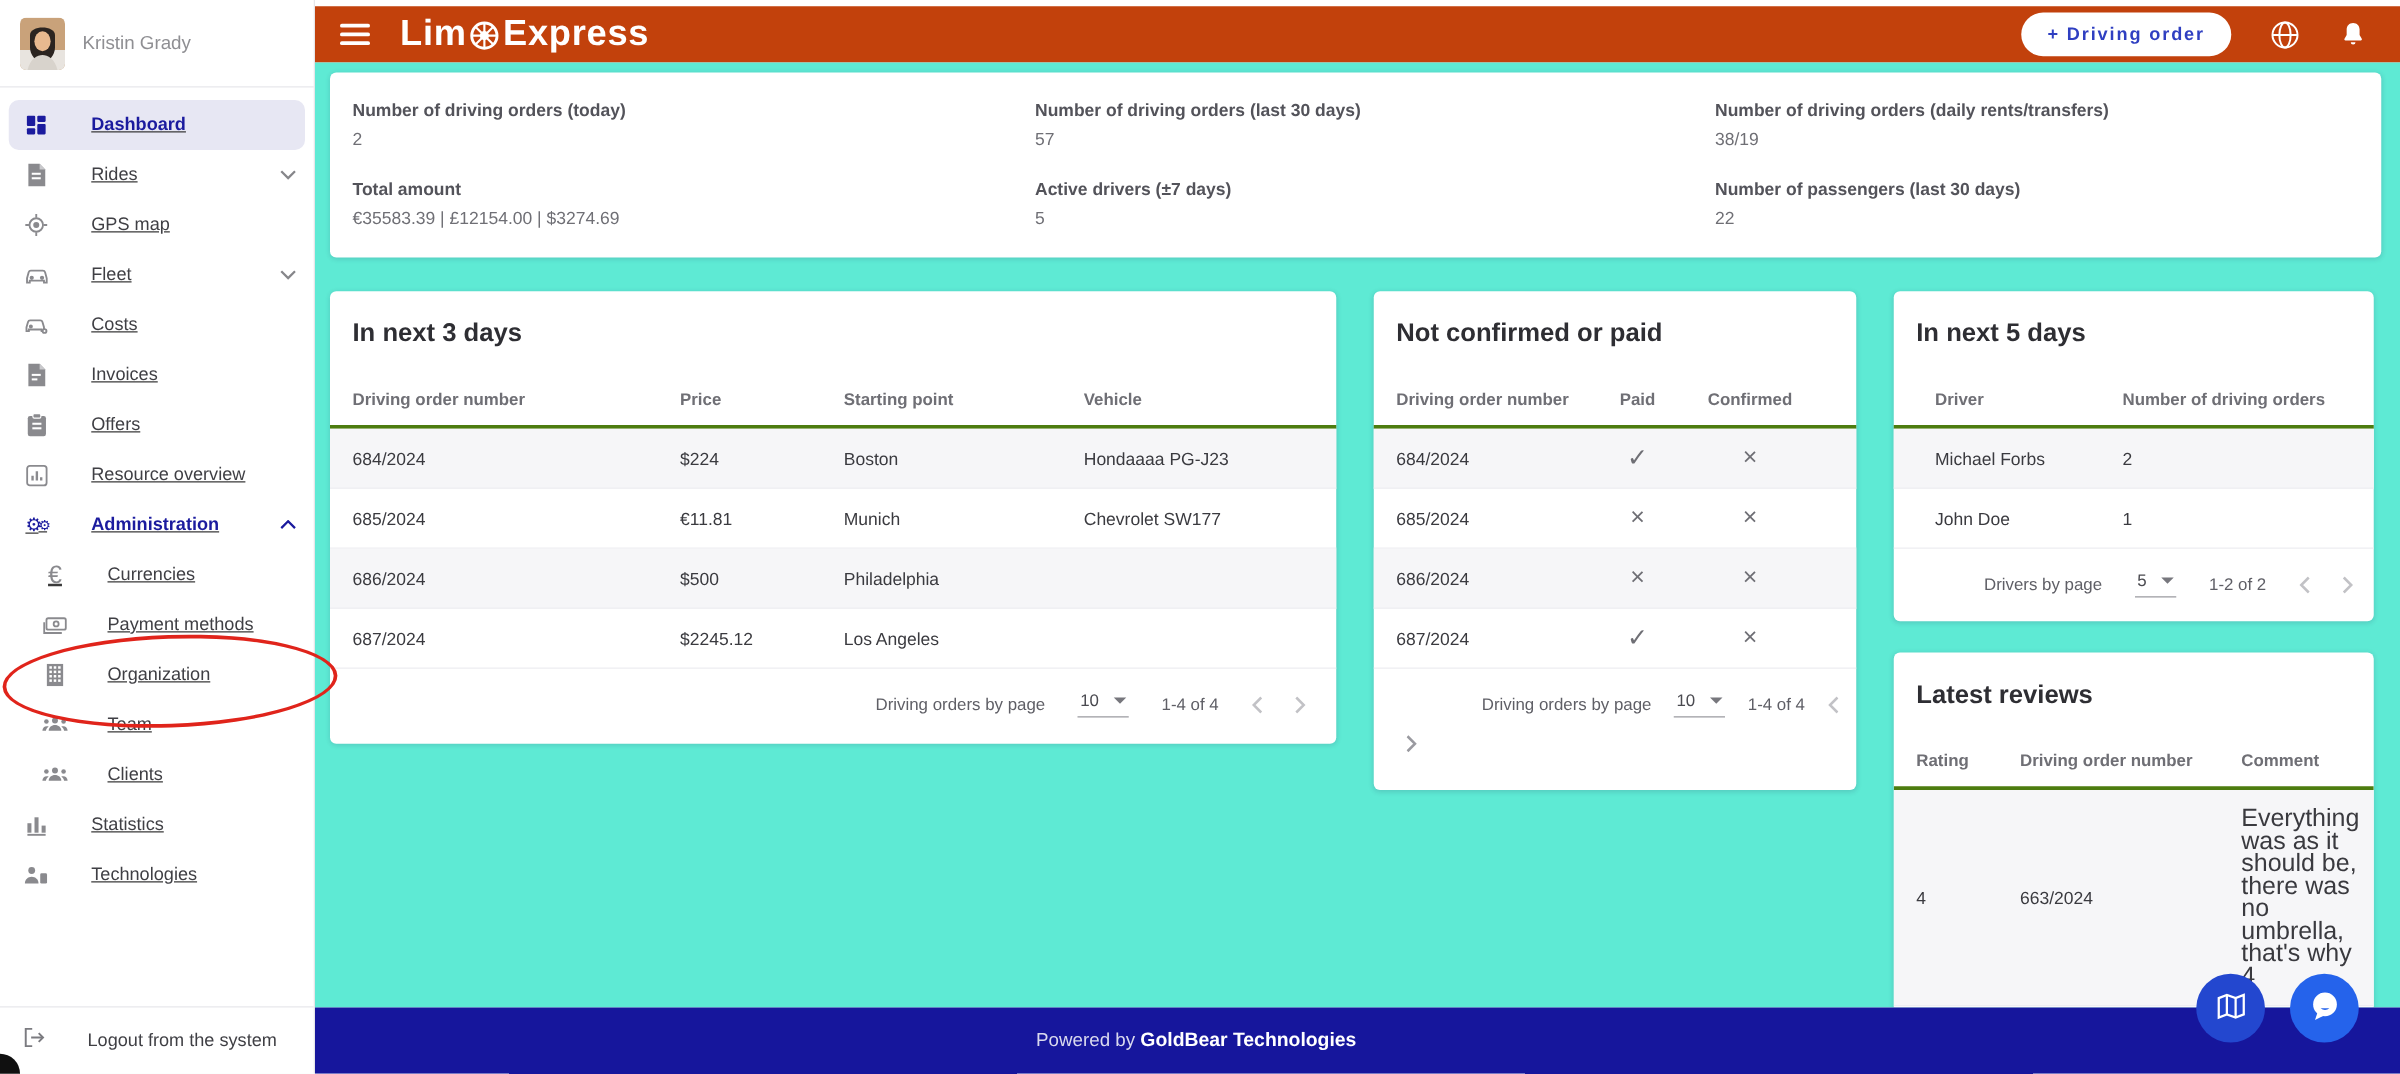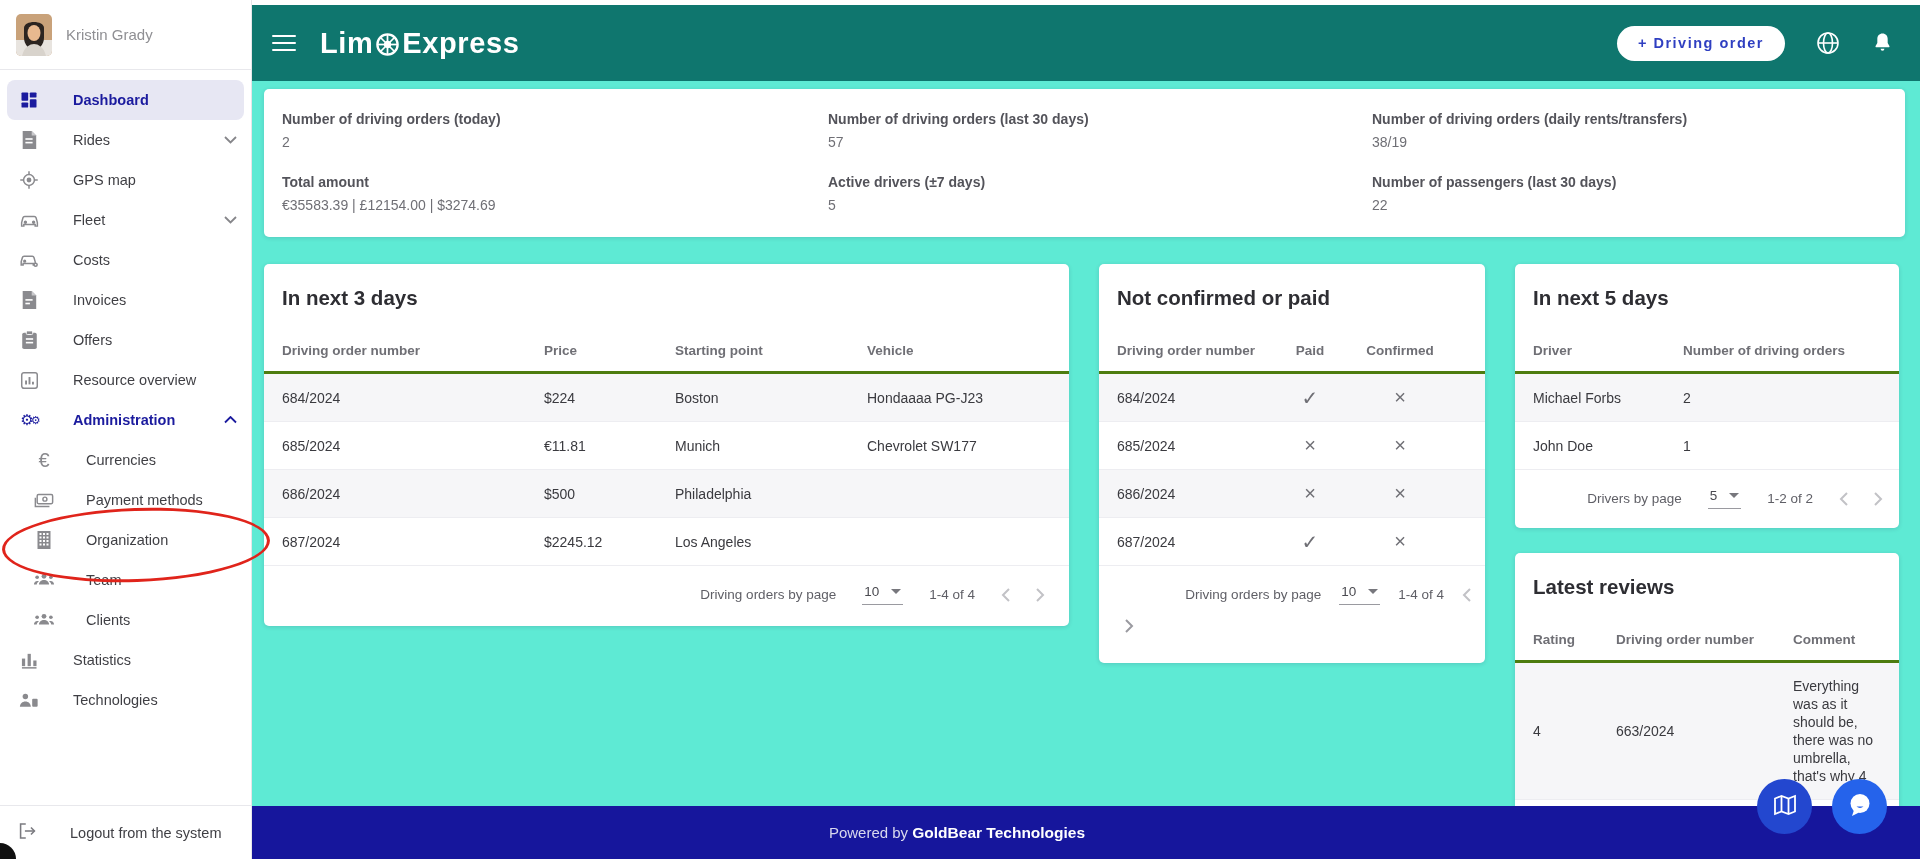--- a/index.html
+++ b/index.html
@@ -5,41 +5,41 @@
   * { margin:0; padding:0; box-sizing:border-box; }
   html,body { width:1920px; height:859px; overflow:hidden; background:#fff;
     font-family:"Liberation Sans", sans-serif; color:#3a3a3a; }
   .app { width:1920px; height:859px; display:flex; position:relative; }
 
   
   .sidebar { width:252px; background:#fff; border-right:1px solid #e6e6e9; display:flex; flex-direction:column; position:relative; z-index:5; }
   .user-area { height:70px; border-bottom:1px solid #e8e8ec; display:flex; align-items:center; padding:0 16px; gap:14px; flex:0 0 auto; }
   .avatar { width:36px; height:42px; border-radius:5px; overflow:hidden; flex:0 0 auto; }
   .user-name { color:#8f8f93; font-size:15px; }
-  .nav { flex:1 1 auto; padding-top:10px; }
+  .nav { flex:1 1 auto; padding-top:10px;text-decoration:underline; }
   .nav-item { height:40px; display:flex; align-items:center; padding:0 14px 0 18px; cursor:pointer; }
   .nav-item .ibox { width:22px; display:flex; justify-content:center; align-items:center; flex:0 0 auto; }
   .nav-label { margin-left:33px; font-size:14.5px; color:#3f3f44; white-space:nowrap; }
   .nav-item.sub { padding-left:33px; }
   .nav-item.sub .nav-label { margin-left:31px; }
   .nav-item .chev { margin-left:auto; display:flex; }
   .nav-item.active { background:#e7e7f3; border-radius:8px; margin:0 7px; padding-left:11px; }
   .nav-item.active .nav-label { color:#1b1b9e; font-weight:700; }
   .nav-item.admin .nav-label { color:#1b1b9e; font-weight:700; }
   .logout-area { flex:0 0 auto; height:54px; border-top:1px solid #e8e8ec; display:flex; align-items:center; padding:0 14px 0 18px; cursor:pointer; }
   .logout-area .nav-label { margin-left:33px; color:#3f3f44; }
   .glyph-icon { font-size:18px; color:#8a8a8e; line-height:1; }
   .gear-glyphs { color:#1b1b9e; letter-spacing:-3px; }
   .red-ellipse { position:absolute; left:2px; top:508px; width:268px; height:74px;
     border:3.5px solid #e0241b; border-radius:50%; transform:rotate(-2deg); z-index:60; pointer-events:none; }
   .corner-artifact { position:absolute; left:-16px; bottom:-16px; width:32px; height:32px; background:#101010; border-radius:50%; z-index:70; }
 
   
   .right { flex:1; display:flex; flex-direction:column; position:relative; background:#fff; padding-top:5px; }
-  .topbar { height:76px; background:#0f766e; display:flex; align-items:center; padding:0 26px 0 20px; flex:0 0 auto; }
+  .topbar { height:45px; background:#c2410c; display:flex; align-items:center; padding:0 26px 0 20px; flex:0 0 auto; }
   .hamburger { width:24px; display:flex; flex-direction:column; gap:4.5px; cursor:pointer; }
   .hamburger span { display:block; height:2.5px; background:#fff; border-radius:2px; }
   .logo { display:flex; align-items:center; color:#fff; font-weight:700; font-size:29px; letter-spacing:.6px; margin-left:24px; }
   .logo .wheel { margin:2px 1px 0; display:flex; }
   .tb-spacer { flex:1; }
   .add-order-btn { background:#fff; color:#2f3fc1; border:none; height:35px; border-radius:18px;
     padding:0 21px; font-size:14.5px; font-weight:700; letter-spacing:1.5px; cursor:pointer; font-family:inherit; }
   .tb-icon { margin-left:30px; display:flex; cursor:pointer; }
 
   
@@ -56,25 +56,25 @@
   .trow { height:48px; border-bottom:1px solid #ededf1; font-size:14px; color:#3a3a3f; cursor:pointer; }
   .trow.stripe { background:#f6f6f8; }
   .mark { font-size:20px; color:#6f6f75; text-align:center; }
   .c-center { text-align:center; }
 
   .p1 { left:12px; top:183px; width:805px; height:362px; }
   .p1 .thead, .p1 .trow { grid-template-columns:262px 131px 192px 1fr; padding-left:18px; }
   .p2 { left:847px; top:183px; width:386px; height:399px; }
   .p2 .thead, .p2 .trow { grid-template-columns:148px 90px 90px; padding-left:18px; }
   .p3 { left:1263px; top:183px; width:384px; height:264px; }
-  .p3 .thead, .p3 .trow { grid-template-columns:150px 1fr; padding-left:18px; }
+  .p3 .thead, .p3 .trow { grid-template-columns:150px 1fr; padding-left:33px; }
   .p4 { left:1263px; top:472px; width:384px; height:334px; overflow:hidden; }
   .p4 .thead, .p4 .trow { grid-template-columns:83px 177px 1fr; padding-left:18px; }
   .p4 .trow { height:auto; }
-  .review-comment { font-size:14px; line-height:18px; color:#3a3a3f; padding:14px 4px 14px 0; }
+  .review-comment { font-size:20px; line-height:18px; color:#3a3a3f; padding:14px 4px 14px 0; }
   .r2 { padding-top:10px; height:60px; align-items:start; }
   .r2 > div { padding-top:4px; }
 
   .pagination { display:flex; justify-content:flex-end; align-items:center; gap:26px;
     padding:18px 24px 0 0; font-size:13.5px; color:#5f5f66; }
   .pag-select { display:inline-flex; align-items:center; gap:12px; border-bottom:1px solid #9a9aa0; padding:0 2px 5px; cursor:pointer; color:#4a4a50; }
   .caret-down { width:0; height:0; border-left:5px solid transparent; border-right:5px solid transparent; border-top:5.5px solid #77777d; }
   .pag-chevron { display:flex; cursor:pointer; }
   .pag-line2 { display:flex; padding:14px 0 0 26px; }
   .p3 .pagination { padding-right:16px; }

